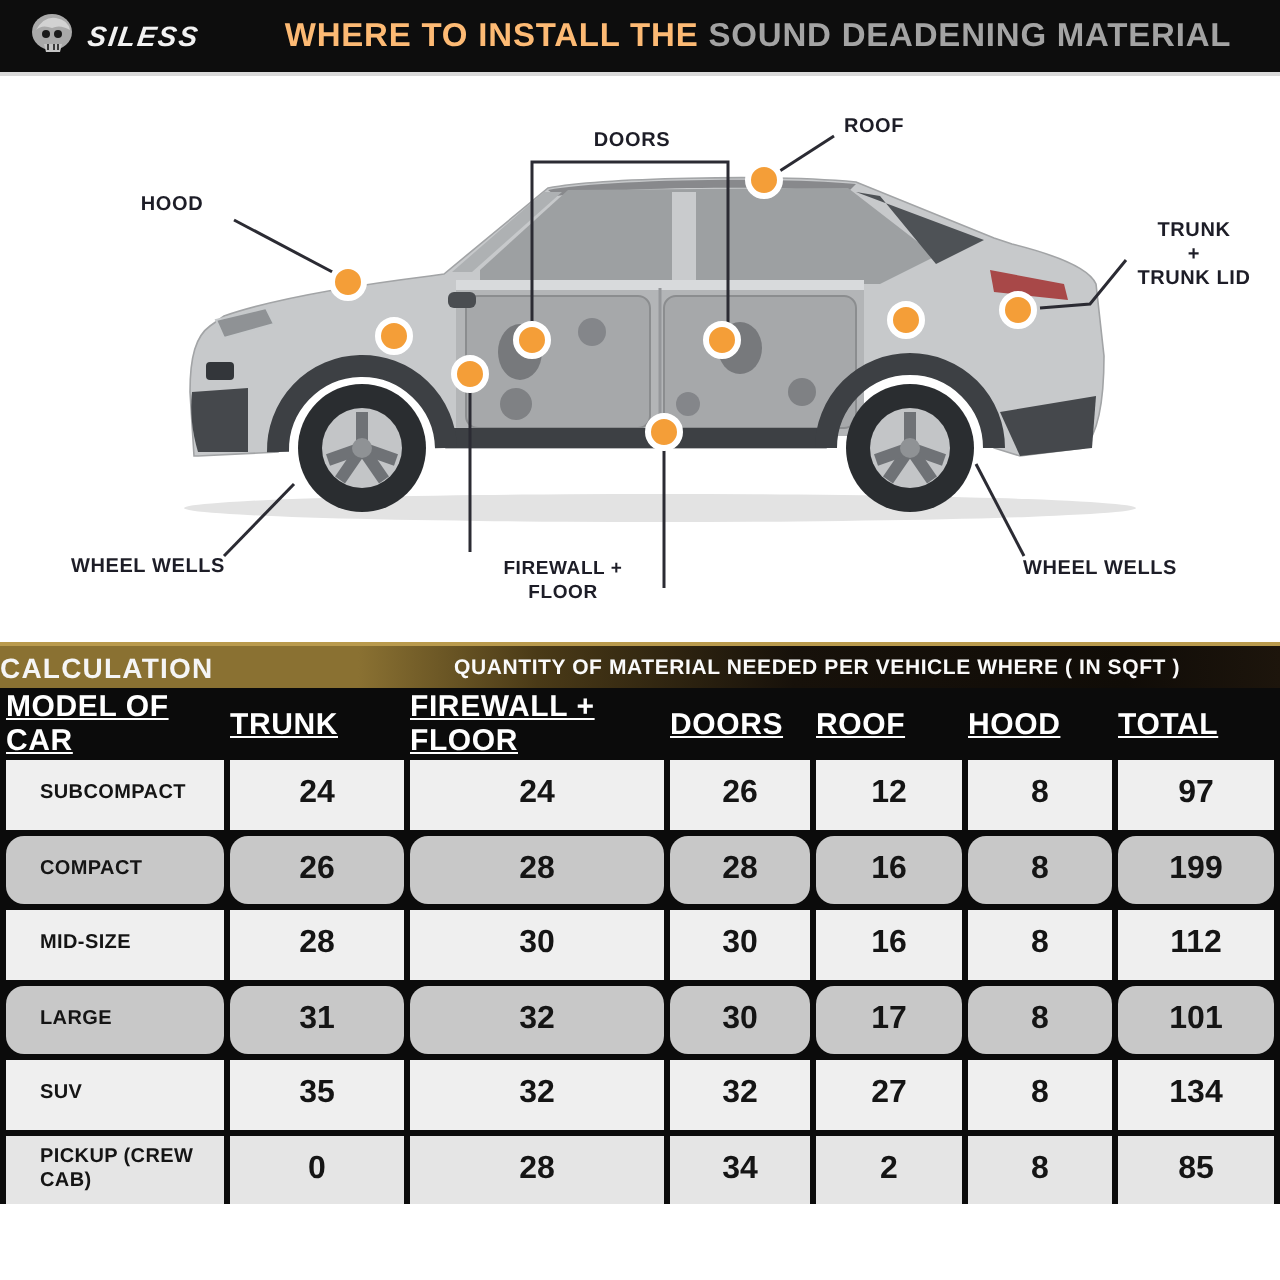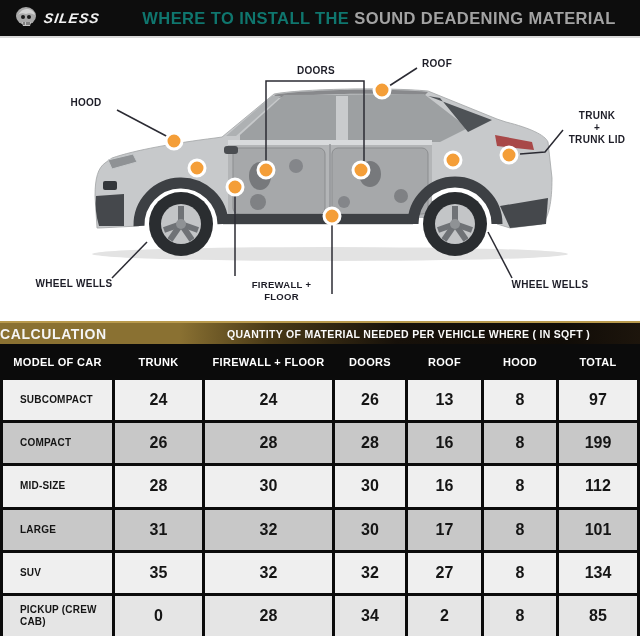--- a/index.html
+++ b/index.html
@@ -5,44 +5,44 @@
   * { margin:0; padding:0; box-sizing:border-box; }
   body { background:#fff; font-family:"Liberation Sans","DejaVu Sans",sans-serif; }
   .page { position:relative; width:640px; height:640px; background:#fff; overflow:hidden; }
 
   
   .top-bar { position:relative; height:38px; background:#0d0d0d; display:flex; align-items:center; border-bottom:2px solid #d9d9d9; }
   .logo { display:flex; align-items:center; gap:4px; padding-left:14px; width:128px; }
   .logo-badge { width:26px; height:24px; }
   .logo-text { color:#f2f2f2; font-weight:bold; font-style:italic; font-size:14px; letter-spacing:1px; transform:skewX(-8deg); }
   .main-title { flex:1; text-align:center; font-size:16.5px; font-weight:800; letter-spacing:.4px; white-space:nowrap; padding-right:10px; }
-  .title-gold { color:#0f766e; }
+  .title-gold { color:#fdba74; }
   .title-gray { color:#a3a3a3; }
 
   
   .diagram { position:relative; height:283px; background:#ffffff; }
   .diagram svg.scene { position:absolute; left:0; top:0; }
   .diag-label { position:absolute; font-weight:bold; font-size:10px; color:#1d1d27; letter-spacing:.3px; text-align:center; line-height:12px; }
 
   
   .calc-bar { height:23px; display:flex; align-items:center;
     background:linear-gradient(90deg,#8a7132 0%,#8a7132 28%,#4a3a17 42%,#17110a 62%,#100c07 88%,#1d150c 100%);
     border-top:2px solid #b99a4d; }
   .calc-title { width:185px; color:#f5f5f5; font-weight:800; font-size:14px; letter-spacing:.6px; }
   .calc-subtitle { flex:1; text-align:center; color:#fafafa; font-weight:bold; font-size:10.5px; letter-spacing:.3px; padding-right:8px; }
 
   
   .tbl-grid { display:grid; grid-template-columns:109px 87px 127px 70px 73px 72px 1fr; column-gap:3px; padding:0 3px; }
   .tbl-head { height:36px; background:#0b0b0b; align-items:center; }
-  .tbl-head .hcell { color:#fff; font-weight:bold; font-size:11px; letter-spacing:.3px; text-align:center; }
-  .tbl-body { height:256px; background:#0b0b0b; row-gap:3px; grid-template-rows:repeat(6,1fr); padding-top:0; }
+  .tbl-head .hcell { color:#fff; font-weight:bold; font-size:15px; letter-spacing:.3px; text-align:left;text-decoration:underline; }
+  .tbl-body { height:222px; background:#0b0b0b; row-gap:3px; grid-template-rows:repeat(6,1fr); padding-top:0; }
   .cell { display:flex; align-items:center; justify-content:center; font-weight:bold; font-size:16px; color:#151515; }
   .cell.model { justify-content:flex-start; padding-left:17px; font-size:10px; letter-spacing:.2px; line-height:12px; }
   .r-light { background:#efefef; }
-  .r-dark  { background:#c8c8c8; }
+  .r-dark  { background:#c8c8c8;border-radius:9px; }
   .r-mid   { background:#e5e5e5; }
 </style>
 </head>
 <body>
 
 <div class="page">
 
   <div class="top-bar">
     <div class="logo">
       <svg class="logo-badge" viewBox="0 0 26 24">
@@ -183,21 +183,21 @@
     <div class="hcell">HOOD</div>
     <div class="hcell">TOTAL</div>
   </div>
 
   <div class="tbl-grid tbl-body">
 
     <div class="cell model r-light">SUBCOMPACT</div>
     <div class="cell r-light">24</div>
     <div class="cell r-light">24</div>
     <div class="cell r-light">26</div>
-    <div class="cell r-light">13</div>
+    <div class="cell r-light">12</div>
     <div class="cell r-light">8</div>
     <div class="cell r-light">97</div>
 
     <div class="cell model r-dark">COMPACT</div>
     <div class="cell r-dark">26</div>
     <div class="cell r-dark">28</div>
     <div class="cell r-dark">28</div>
     <div class="cell r-dark">16</div>
     <div class="cell r-dark">8</div>
     <div class="cell r-dark">199</div>

